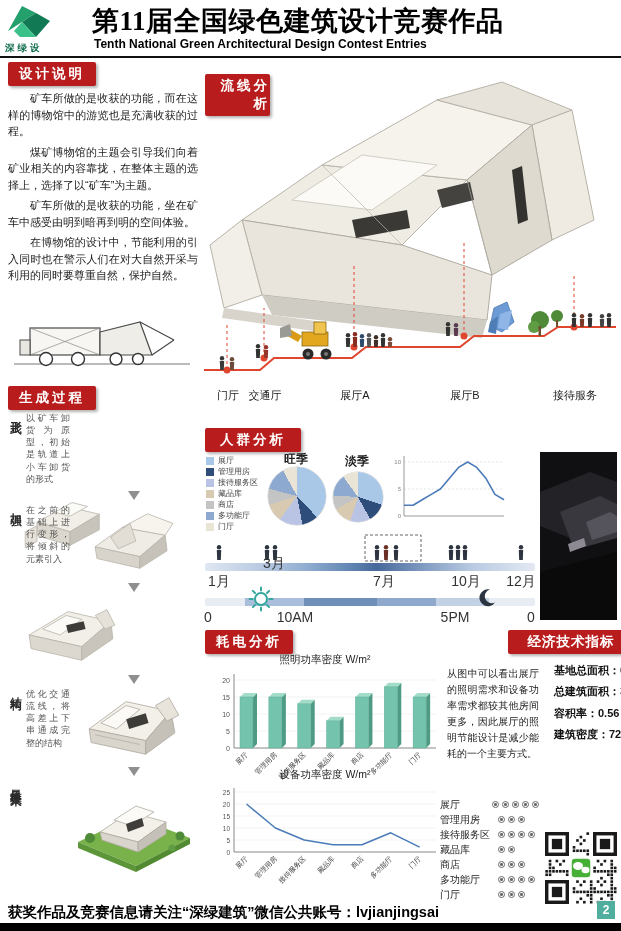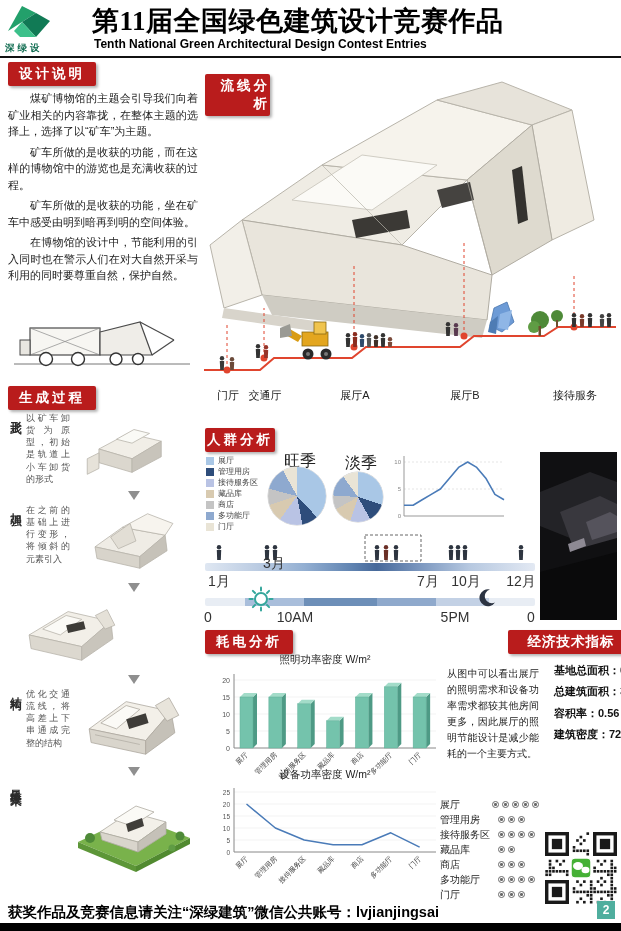--- a/index.html
+++ b/index.html
@@ -22,21 +22,21 @@
 .gen-label{writing-mode:vertical-rl;font-weight:bold;font-size:11.5px;color:#2b2b2b;letter-spacing:2px;}
 .gen-desc{font-size:9px;color:#555;line-height:1.35;width:46px;text-align:justify;}
 .gen-model{width:126px;height:74px;flex:none;}
 .gen-arrow{position:absolute;left:128px;width:0;height:0;border-left:6px solid transparent;border-right:6px solid transparent;border-top:9px solid #8f8f8f;}
 
 .station-label{position:absolute;top:388px;font-size:11px;color:#222;transform:translateX(-50%);white-space:nowrap;}
 
 .leg-item{display:flex;align-items:center;height:11px;font-size:8px;color:#444;}
 .leg-swatch{width:8px;height:8px;margin-right:4px;flex:none;}
 .pie{position:absolute;border-radius:50%;box-shadow:0 0 0 .5px #ccc;}
-.pie-label{position:absolute;font-weight:normal;font-size:16px;color:#222;}
+.pie-label{position:absolute;font-weight:bold;font-size:12px;color:#222;}
 .tl-bar{position:absolute;height:8px;border-radius:2px;}
 .tl-tick{position:absolute;font-size:14px;color:#333;transform:translateX(-50%);white-space:nowrap;}
 
 .chart-title{position:absolute;font-size:10.5px;color:#222;text-align:center;width:160px;}
 .power-note{position:absolute;left:447px;top:666px;width:92px;font-size:10px;line-height:1.6;text-align:justify;color:#1c1c1c;}
 
 .econ-item{font-size:11px;font-weight:bold;line-height:1.95;color:#111;white-space:nowrap;}
 
 .room-row{display:flex;align-items:center;height:15px;}
 .room-name{width:58px;font-size:10px;color:#222;white-space:nowrap;}
@@ -57,43 +57,43 @@
   <polygon points="16,19 30,10 44,18 30,34" fill="#117a55"></polygon>
   <polygon points="8,28 16,19 30,34 14,34" fill="#3cc08a"></polygon>
 </svg>
 <div class="abs logo-text">深绿设</div>
 <div class="abs title">第11届全国绿色建筑设计竞赛作品</div>
 <div class="abs subtitle">Tenth National Green Architectural Design Contest Entries</div>
 <div class="abs header-rule"></div>
 
 <div class="sec-h" style="left:8px;top:62px;width:88px;">设计说明</div>
 <div class="abs notes">
+  <p>矿车所做的是收获的功能，而在这样的博物馆中的游览也是充满收获的过程。</p>
   <p>煤矿博物馆的主题会引导我们向着矿业相关的内容靠拢，在整体主题的选择上，选择了以“矿车”为主题。</p>
-  <p>矿车所做的是收获的功能，而在这样的博物馆中的游览也是充满收获的过程。</p>
   <p>矿车所做的是收获的功能，坐在矿车中感受由明到暗再到明的空间体验。</p>
   <p>在博物馆的设计中，节能利用的引入同时也在警示人们在对大自然开采与利用的同时要尊重自然，保护自然。</p>
 </div>
 <svg class="abs" style="left:12px;top:300px;" width="180" height="72" viewBox="0 0 180 72">
   <line x1="2" y1="64" x2="178" y2="64" stroke="#777" stroke-width="1"></line>
   <rect x="18" y="28" width="70" height="27" fill="#f7f6f2" stroke="#4a4a4a" stroke-width="1.2"></rect>
   <line x1="18" y1="28" x2="88" y2="55" stroke="#8a8a8a" stroke-width=".7"></line>
   <line x1="88" y1="28" x2="18" y2="55" stroke="#8a8a8a" stroke-width=".7"></line>
   <polygon points="88,32 128,22 140,55 88,55" fill="#efede8" stroke="#4a4a4a" stroke-width="1.2"></polygon>
   <line x1="128" y1="22" x2="162" y2="40" stroke="#4a4a4a" stroke-width="1.2"></line>
   <line x1="140" y1="55" x2="162" y2="40" stroke="#4a4a4a" stroke-width="1.2"></line>
   <rect x="8" y="40" width="10" height="15" fill="#e8e6e0" stroke="#4a4a4a" stroke-width="1"></rect>
   <circle cx="34" cy="59" r="6.5" fill="#fff" stroke="#333" stroke-width="1.4"></circle>
   <circle cx="66" cy="59" r="6.5" fill="#fff" stroke="#333" stroke-width="1.4"></circle>
   <circle cx="104" cy="59" r="6" fill="#fff" stroke="#333" stroke-width="1.4"></circle>
   <circle cx="126" cy="59" r="5.5" fill="#fff" stroke="#333" stroke-width="1.4"></circle>
 </svg>
 
 <div class="sec-h" style="left:8px;top:386px;width:88px;">生成过程</div>
 
-<div class="gen-step" style="top:412px;">
+<div class="gen-step" style="top:412px;flex-direction:column;">
   <div class="gen-txt">
       <span class="gen-label">形式</span>
       <span class="gen-desc">以矿车卸货为原型，初始是轨道上小车卸货的形式</span>
     </div>
   <svg class="gen-model" viewBox="0 0 126 76">
     <polygon points="28,38 58,22 92,30 62,48" fill="#f1eee7" stroke="#b7b3aa" stroke-width=".8"></polygon>
     <polygon points="28,38 62,48 62,62 28,52" fill="#dbd7ce" stroke="#b7b3aa" stroke-width=".8"></polygon>
     <polygon points="62,48 92,30 92,46 62,62" fill="#c8c4bb" stroke="#b7b3aa" stroke-width=".8"></polygon>
     <polygon points="46,28 64,18 80,22 62,32" fill="#fafaf6" stroke="#b7b3aa" stroke-width=".8"></polygon>
     <polygon points="16,48 28,42 28,58 16,64" fill="#e6e2d9" stroke="#b7b3aa" stroke-width=".8"></polygon>
@@ -262,21 +262,21 @@
       <circle cx="407" cy="245.2" r="2.2" fill="#333"></circle>
       <path d="M404.8,248 h4.4 l-0.4,9 h-3.6 z" fill="#333"></path>
     </g>
 </svg>
 <span class="station-label" style="left:228px;">门厅</span>
 <span class="station-label" style="left:265px;">交通厅</span>
 <span class="station-label" style="left:355px;">展厅A</span>
 <span class="station-label" style="left:465px;">展厅B</span>
 <span class="station-label" style="left:575px;">接待服务</span>
 
-<div class="sec-h" style="left:205px;top:428px;width:70px;">人群分析</div>
+<div class="sec-h" style="left:205px;top:428px;width:96px;">人群分析</div>
 <div class="abs" style="left:206px;top:455px;width:58px;">
     <div class="leg-item">
       <span class="leg-swatch" style="background: rgb(169, 199, 230);"></span>
       <span>展厅</span>
     </div>
     <div class="leg-item">
       <span class="leg-swatch" style="background: rgb(46, 77, 123);"></span>
       <span>管理用房</span>
     </div>
     <div class="leg-item">
@@ -342,21 +342,21 @@
     <circle cx="253" cy="13.2" r="2.2" fill="#2e3540"></circle>
     <path d="M250.8,16 h4.4 l-0.4,10 h-3.6 z" fill="#2e3540"></path>
     <circle cx="260" cy="13.2" r="2.2" fill="#2e3540"></circle>
     <path d="M257.8,16 h4.4 l-0.4,10 h-3.6 z" fill="#2e3540"></path>
     <circle cx="316" cy="13.2" r="2.2" fill="#2e3540"></circle>
     <path d="M313.8,16 h4.4 l-0.4,10 h-3.6 z" fill="#2e3540"></path>
   </svg>
 <div class="tl-bar" style="left:205px;top:563px;width:330px;background:linear-gradient(90deg,#dfe7f2 0%,#b6c8e0 18%,#93afd2 30%,#5e82b0 45%,#47699a 52%,#7b97bf 65%,#b6c8e0 80%,#e3e9f3 100%);"></div>
 <span class="tl-tick" style="left:219px;top:573px;">1月</span>
 <span class="tl-tick" style="left:274px;top:555px;">3月</span>
-<span class="tl-tick" style="left:384px;top:573px;margin-left:44px;">7月</span>
+<span class="tl-tick" style="left:384px;top:573px;">7月</span>
 <span class="tl-tick" style="left:466px;top:573px;">10月</span>
 <span class="tl-tick" style="left:521px;top:573px;text-align:center;">12月</span>
 
 <div class="tl-bar" style="left:205px;top:598px;width:330px;background:linear-gradient(90deg,#e8edf4 0%,#e8edf4 12%,#a9bedb 12%,#a9bedb 30%,#6d8fb8 30%,#6d8fb8 52%,#8fa9cc 52%,#8fa9cc 70%,#c3d1e5 70%,#c3d1e5 86%,#e8edf4 86%,#e8edf4 100%);"></div>
 <svg class="abs" style="left:248px;top:586px;" width="26" height="26" viewBox="0 0 26 26">
   <circle cx="13" cy="13" r="6" fill="#fff" stroke="#35a79c" stroke-width="2"></circle>
   <g stroke="#35a79c" stroke-width="2" stroke-linecap="round">
     <line x1="13" y1="1.5" x2="13" y2="4.5"></line>
       <line x1="13" y1="21.5" x2="13" y2="24.5"></line>
     <line x1="1.5" y1="13" x2="4.5" y2="13"></line>

